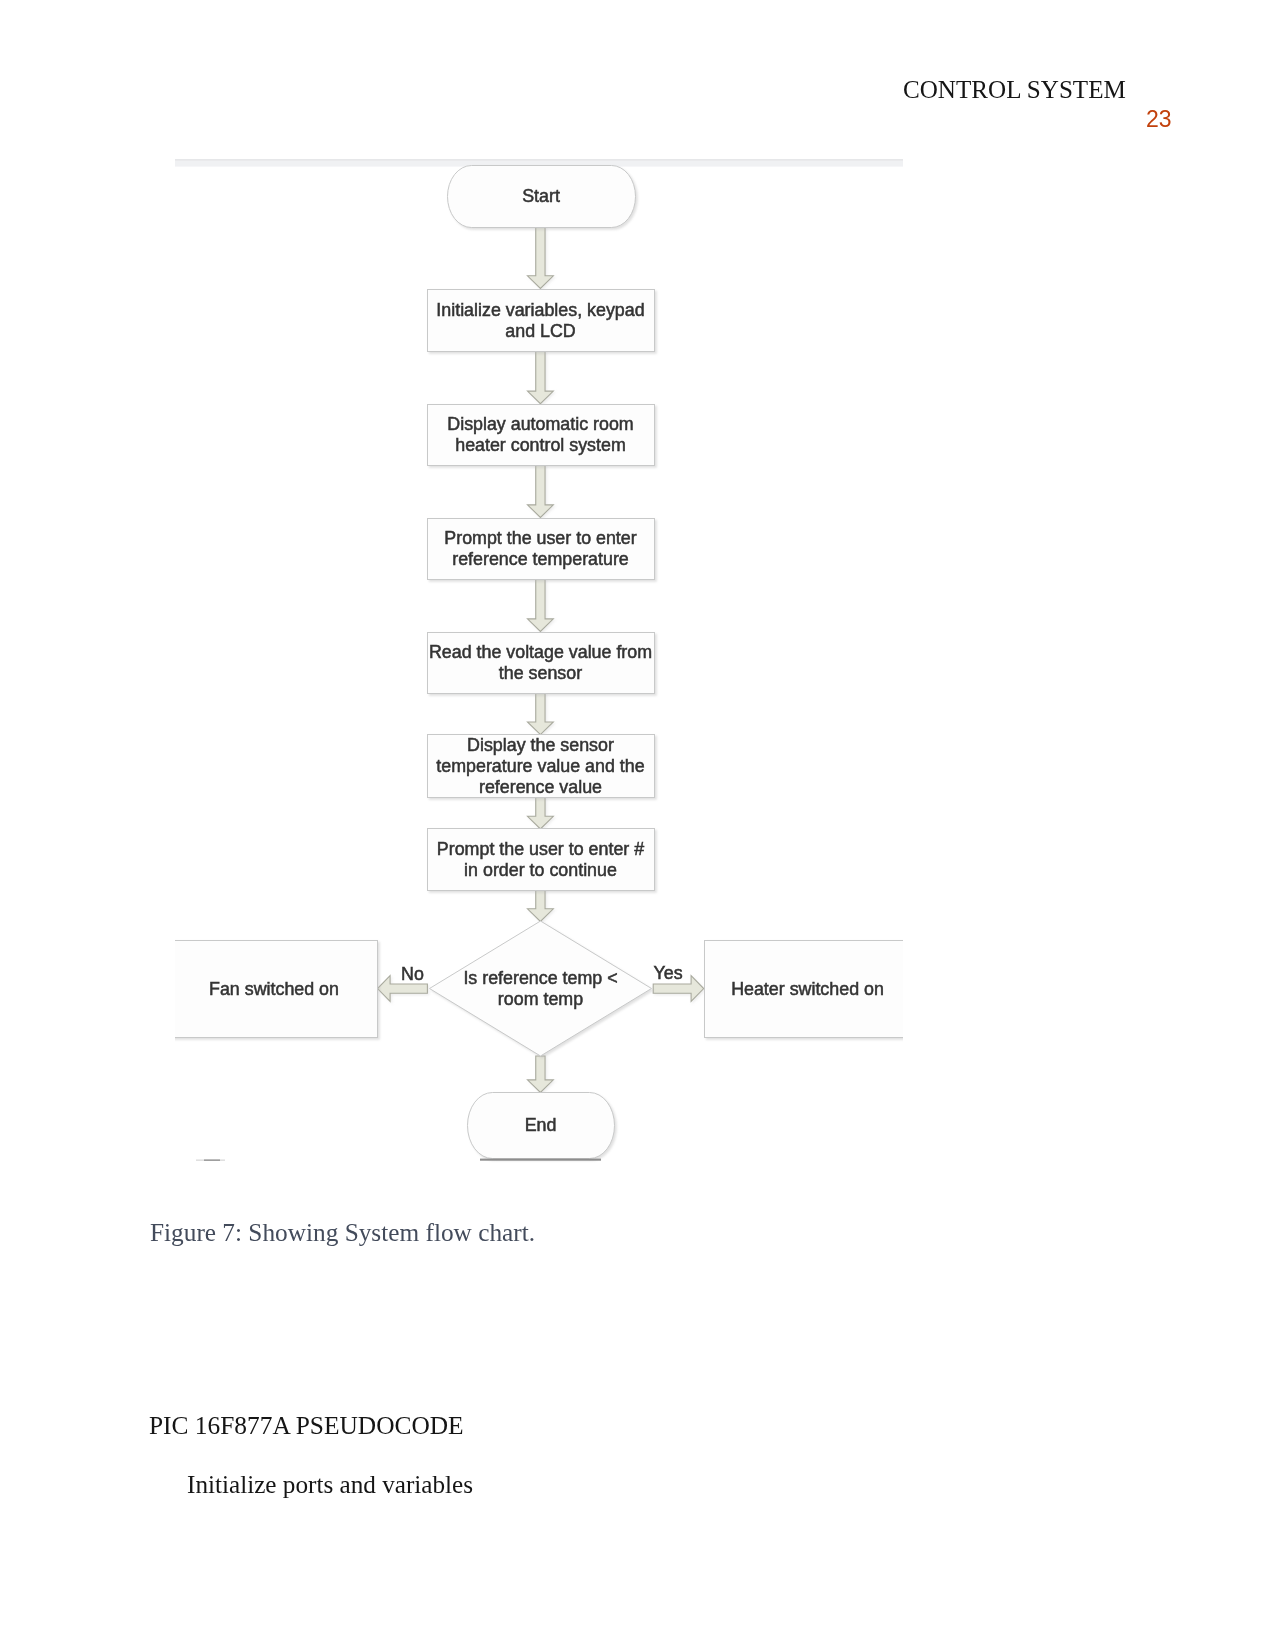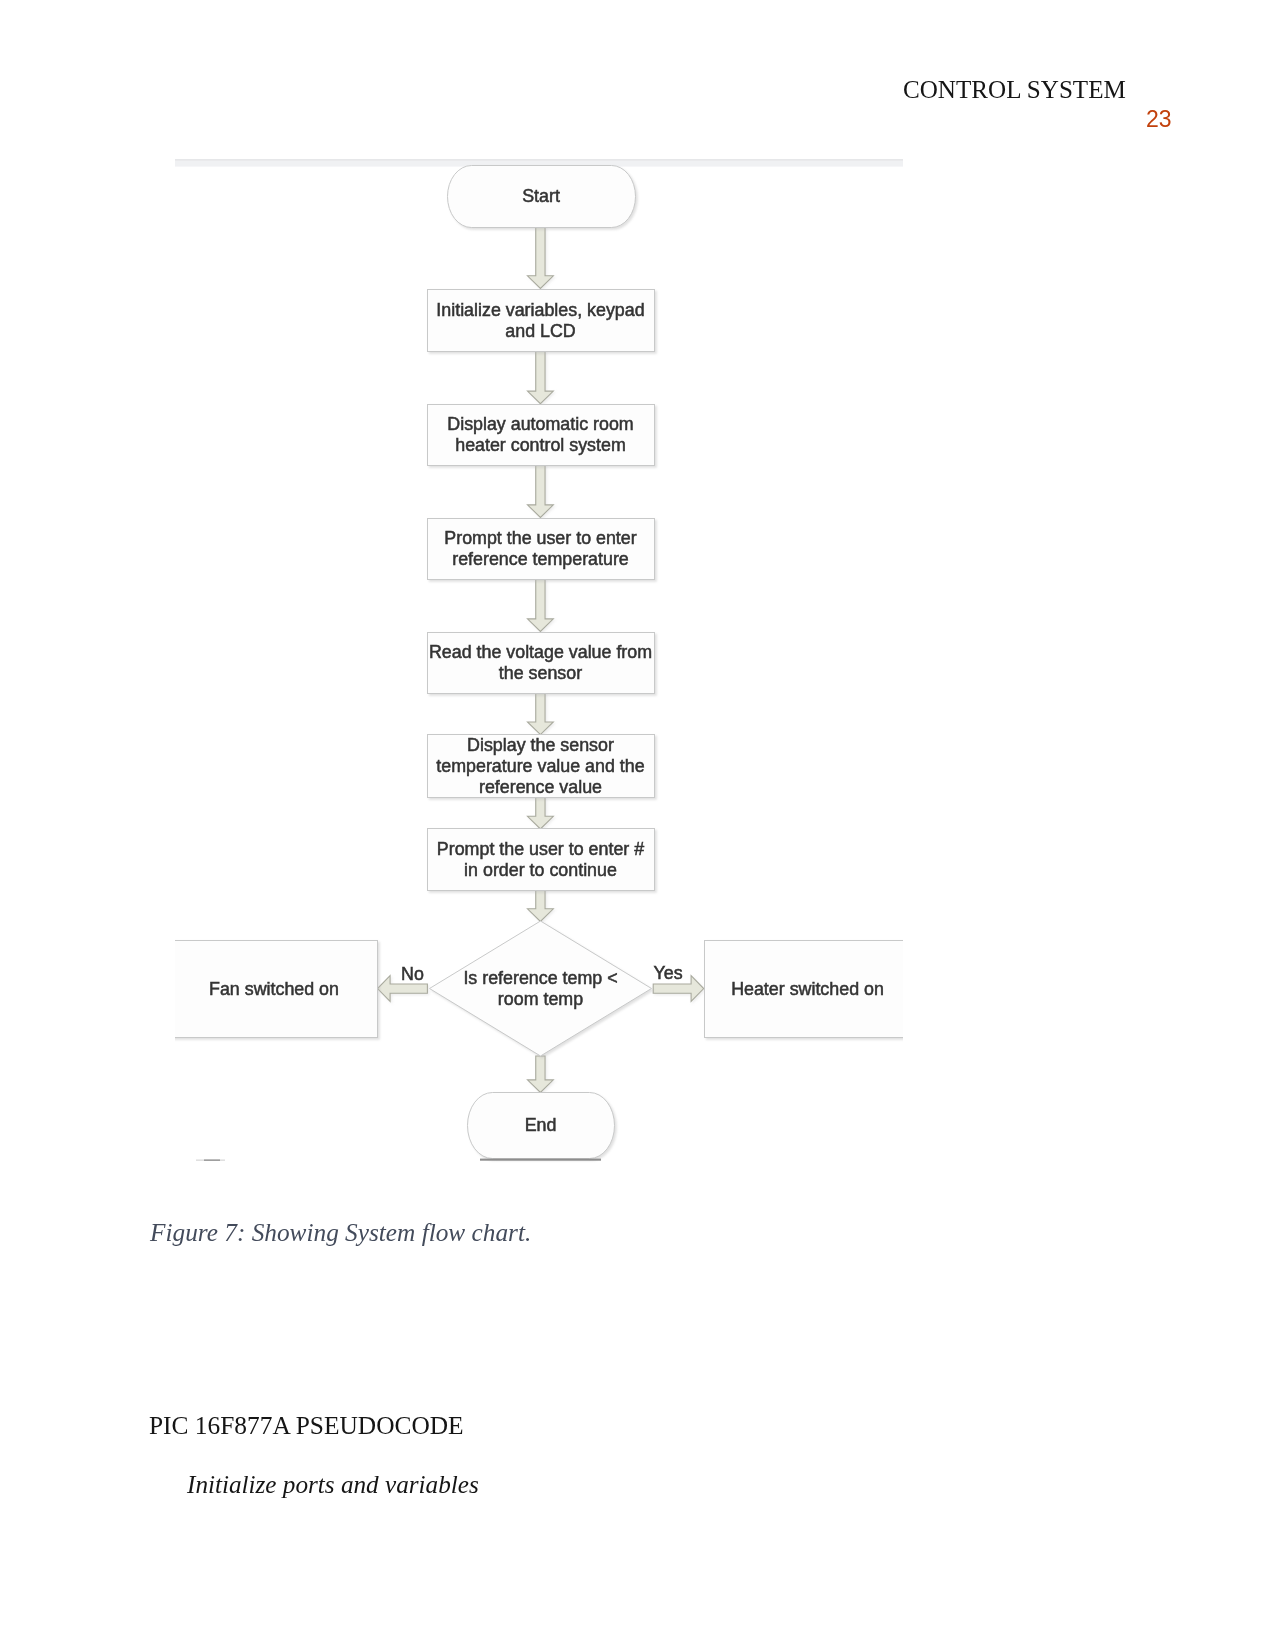--- a/index.html
+++ b/index.html
@@ -3,23 +3,23 @@
 <meta charset="utf-8">
 <style>
   html,body{margin:0;padding:0;}
   body{width:1275px;height:1651px;background:#ffffff;position:relative;
        font-family:"Liberation Serif", serif;overflow:hidden;
        -webkit-font-smoothing:antialiased;}
   .page{position:absolute;left:0;top:0;width:1275px;height:1495px;
         transform:translateZ(0);-webkit-font-smoothing:antialiased;}
   .hdr{position:absolute;left:903px;top:75.6px;font-size:25.1px;color:#151515;white-space:nowrap;}
   .pnum{position:absolute;left:1102px;top:106px;font-family:"Liberation Sans",sans-serif;font-size:23px;color:#c2410c;white-space:nowrap;margin-left:44px;}
-  .cap{position:absolute;left:150px;top:1218px;font-size:25.3px;font-style:italic;color:#434b5b;white-space:nowrap;}
+  .cap{position:absolute;left:150px;top:1218px;font-size:25.3px;color:#434b5b;white-space:nowrap;}
   .h2{position:absolute;left:149px;top:1382.8px;font-size:25.4px;color:#151515;white-space:nowrap;margin-top:28px;}
-  .p1{position:absolute;left:187px;top:1471px;font-size:25.2px;font-style:italic;color:#151515;white-space:nowrap;}
+  .p1{position:absolute;left:187px;top:1471px;font-size:25.2px;color:#151515;white-space:nowrap;}
   #fig{position:absolute;left:0;top:0;width:1275px;height:1300px;}
 </style>
 </head>
 <body>
 
 <div class="page">
 
   <svg id="fig" viewBox="0 0 1275 1300" xmlns="http://www.w3.org/2000/svg">
     <defs>
       <clipPath id="figclip">

